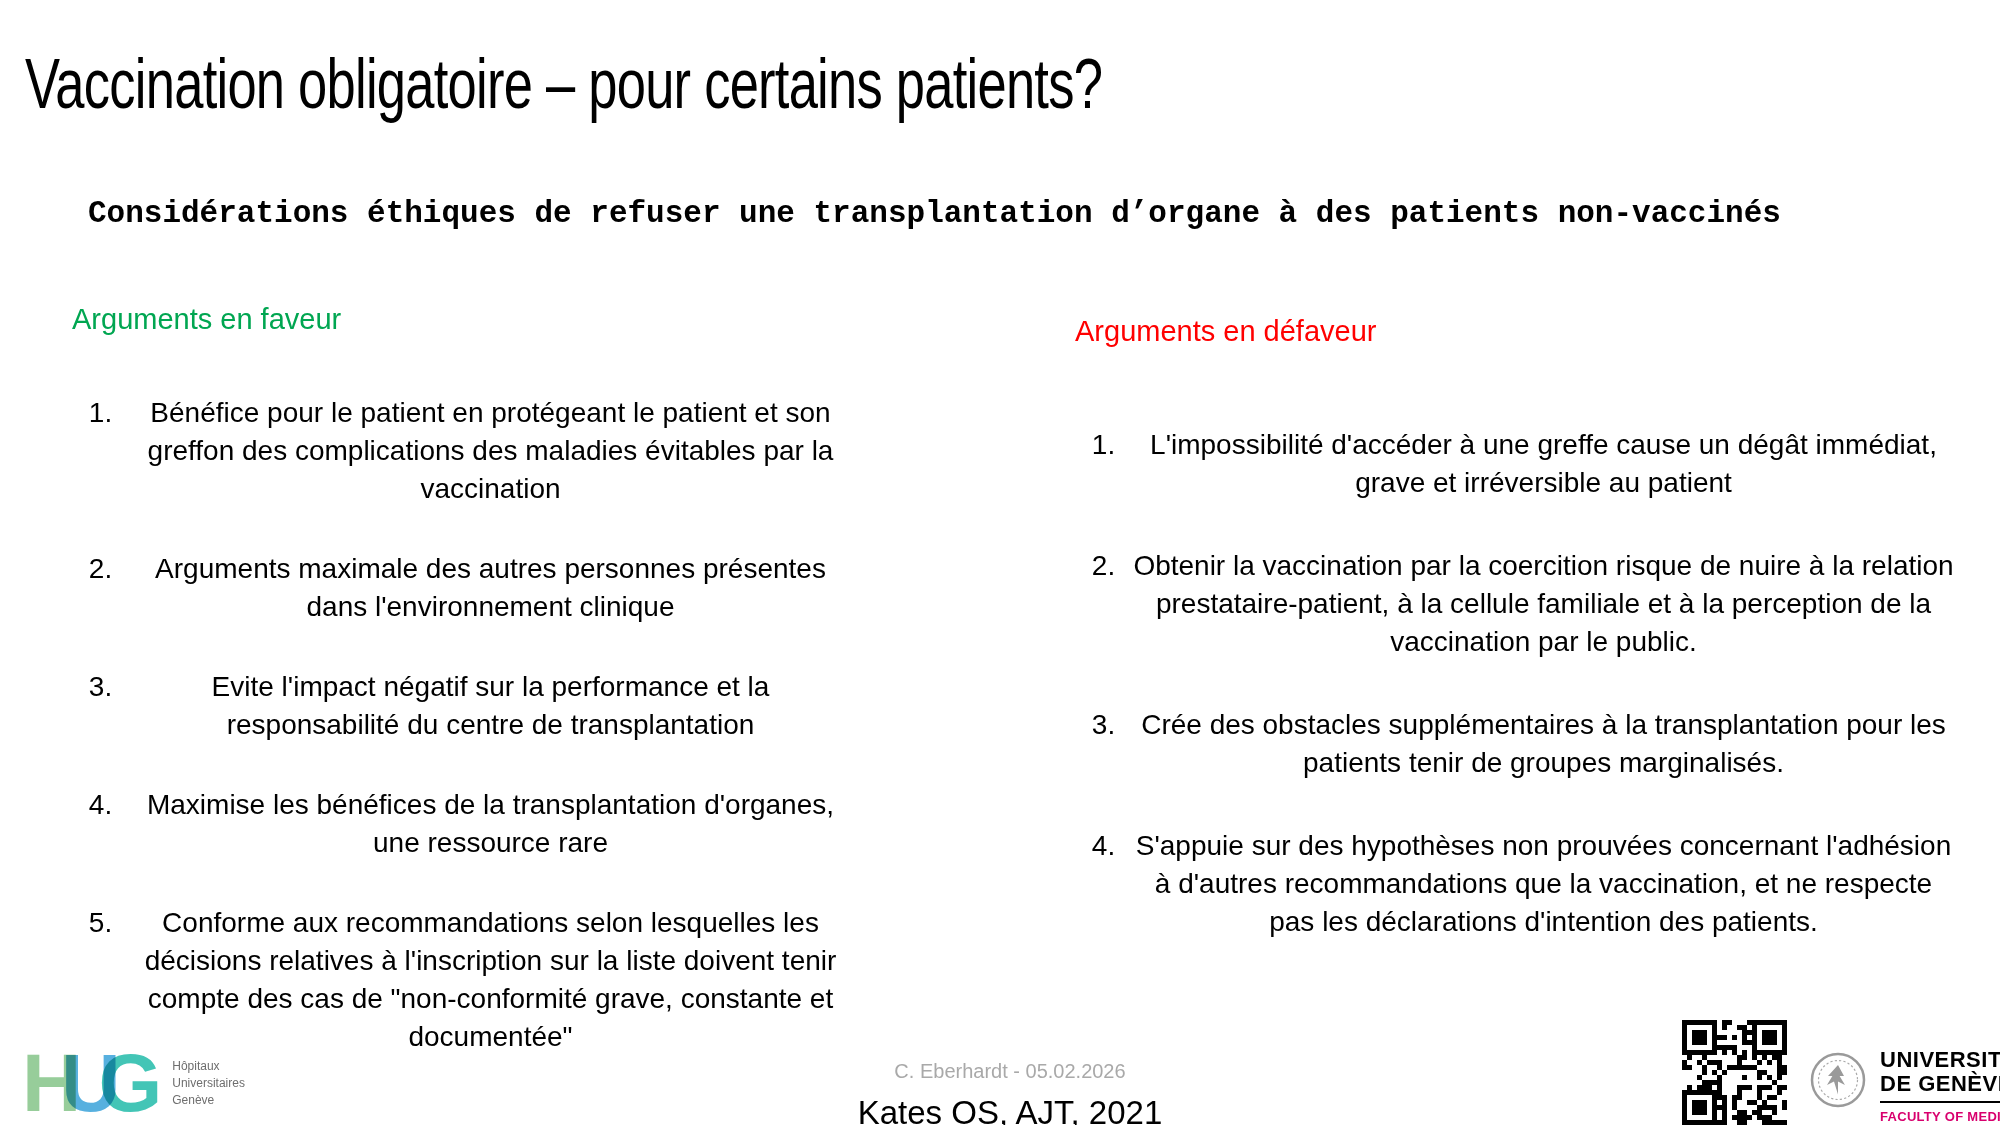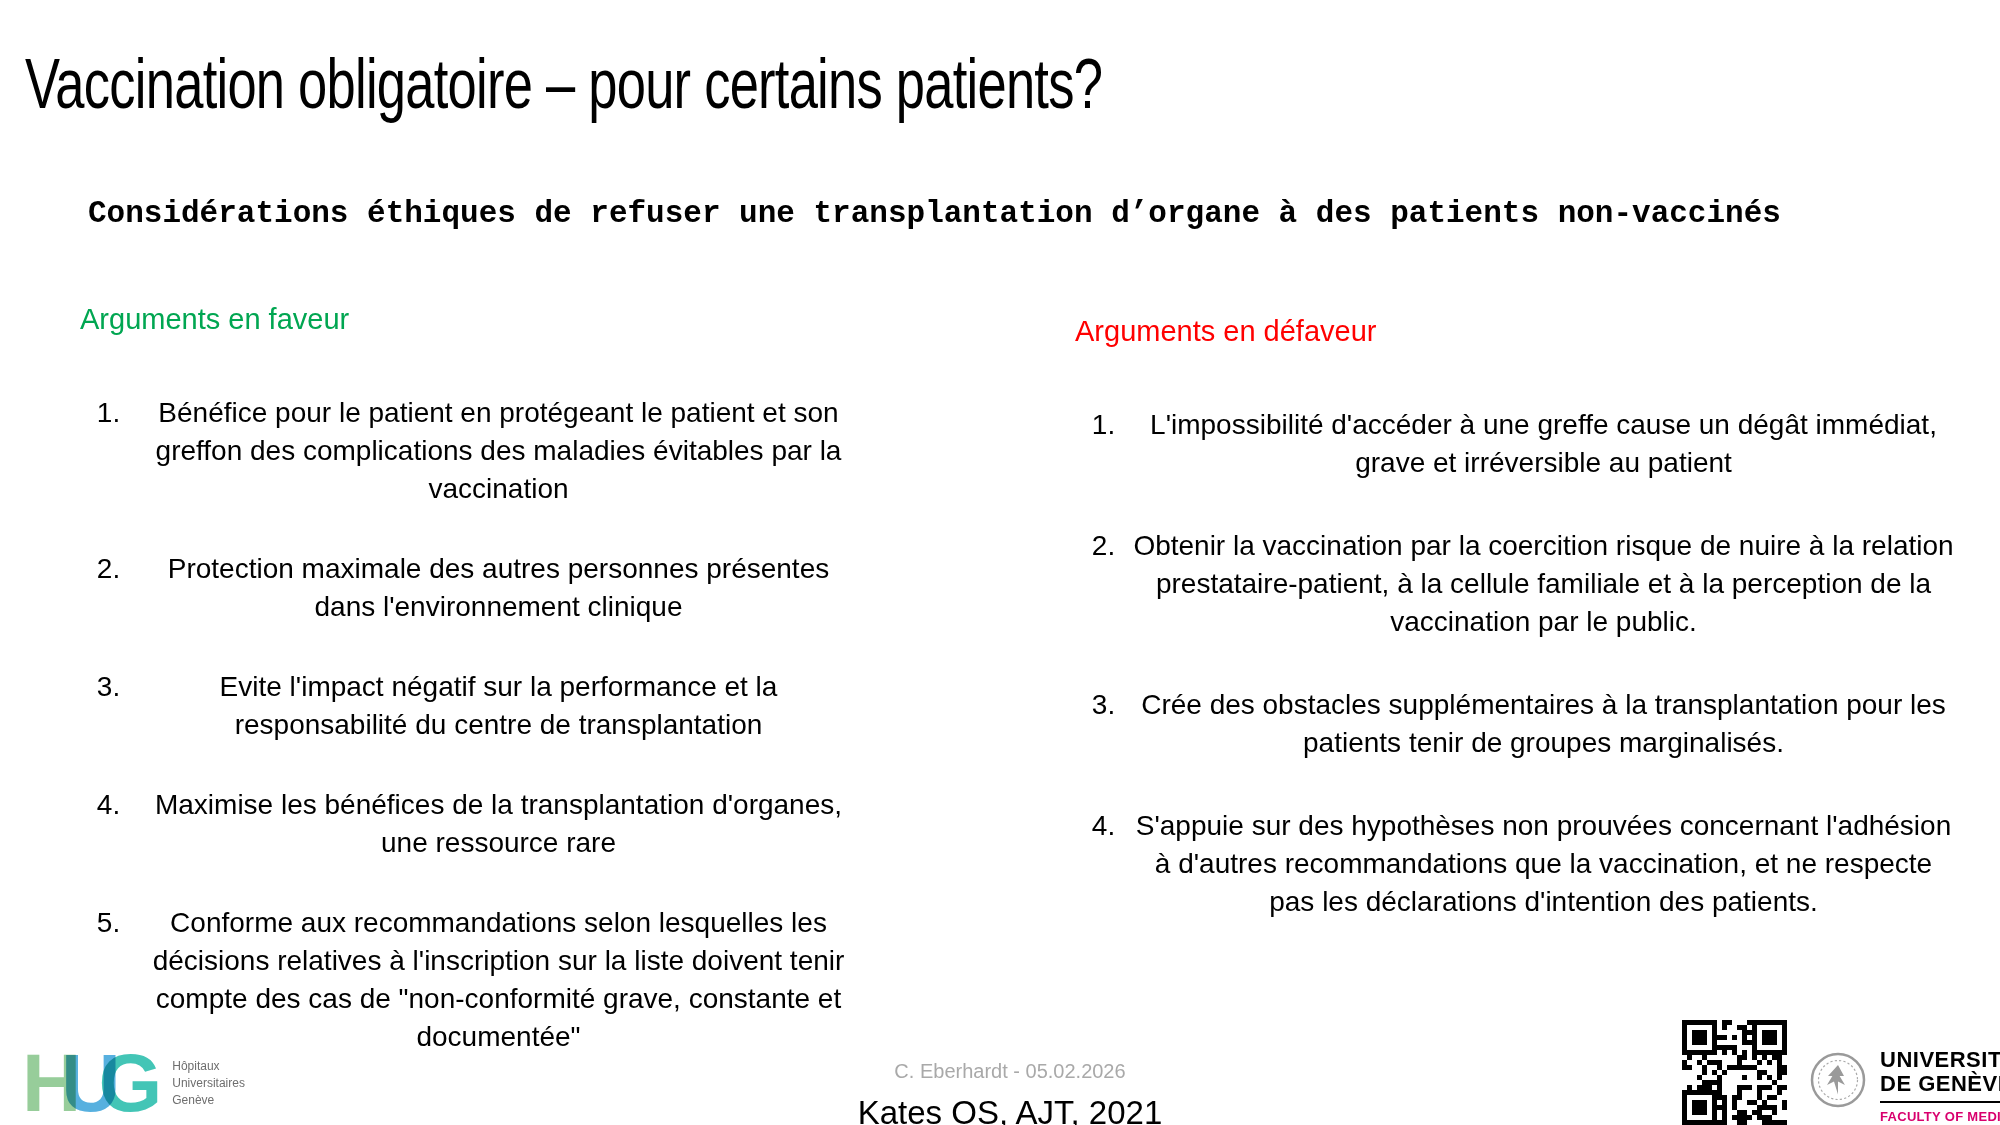--- a/index.html
+++ b/index.html
@@ -26,24 +26,24 @@
     position: absolute; left: 88px; top: 196px;
     margin: 0;
     font-size: 31px; font-weight: bold;
     white-space: nowrap;
     font-family: Liberation Mono, monospace;
   }
 
   .col { position: absolute; }
   .col h3 { margin: 0; font-weight: normal; font-size: 29px; }
 
-  .col-pro { left: 80px; top: 300px; width: 780px; font-size: 28px; line-height: 38px; }
+  .col-pro { left: 72px; top: 300px; width: 780px; font-size: 28px; line-height: 38px; }
   .col-pro h3 { margin-bottom: 56px; }
   .col-con { left: 1075px; top: 312px; width: 880px; font-size: 28px; line-height: 38px; }
-  .col-con h3 { margin-bottom: 56px; }
+  .col-con h3 { margin-bottom: 76px; }
 
   ol.args { list-style: none; margin: 0; padding: 0; counter-reset: n; text-align: center; }
   ol.args li {
     counter-increment: n;
     display: grid;
     grid-template-columns: 57px 1fr;
   }
   ol.args li::before { content: counter(n) "."; }
   .col-pro ol.args li { margin-bottom: 42px; }
   .col-con ol.args li { margin-bottom: 45px; }
@@ -93,21 +93,21 @@
 <h1 class="title">Vaccination obligatoire – pour certains patients?</h1>
 <h2 class="subtitle">Considérations éthiques de refuser une transplantation d’organe à des patients non-vaccinés</h2>
 
 <section class="col col-pro">
   <h3 style="color: rgb(0, 166, 81);">Arguments en faveur</h3>
   <ol class="args">
     <li>
         <span>Bénéfice pour le patient en protégeant le patient et son greffon des complications des maladies évitables par la vaccination</span>
       </li>
     <li>
-        <span>Protection maximale des autres personnes présentes dans l'environnement clinique</span>
+        <span>Arguments maximale des autres personnes présentes dans l'environnement clinique</span>
       </li>
     <li>
         <span>Evite l'impact négatif sur la performance et la responsabilité du centre de transplantation</span>
       </li>
     <li>
         <span>Maximise les bénéfices de la transplantation d'organes, une ressource rare</span>
       </li>
     <li>
         <span>Conforme aux recommandations selon lesquelles les décisions relatives à l'inscription sur la liste doivent tenir compte des cas de "non-conformité grave, constante et documentée"</span>
       </li>

